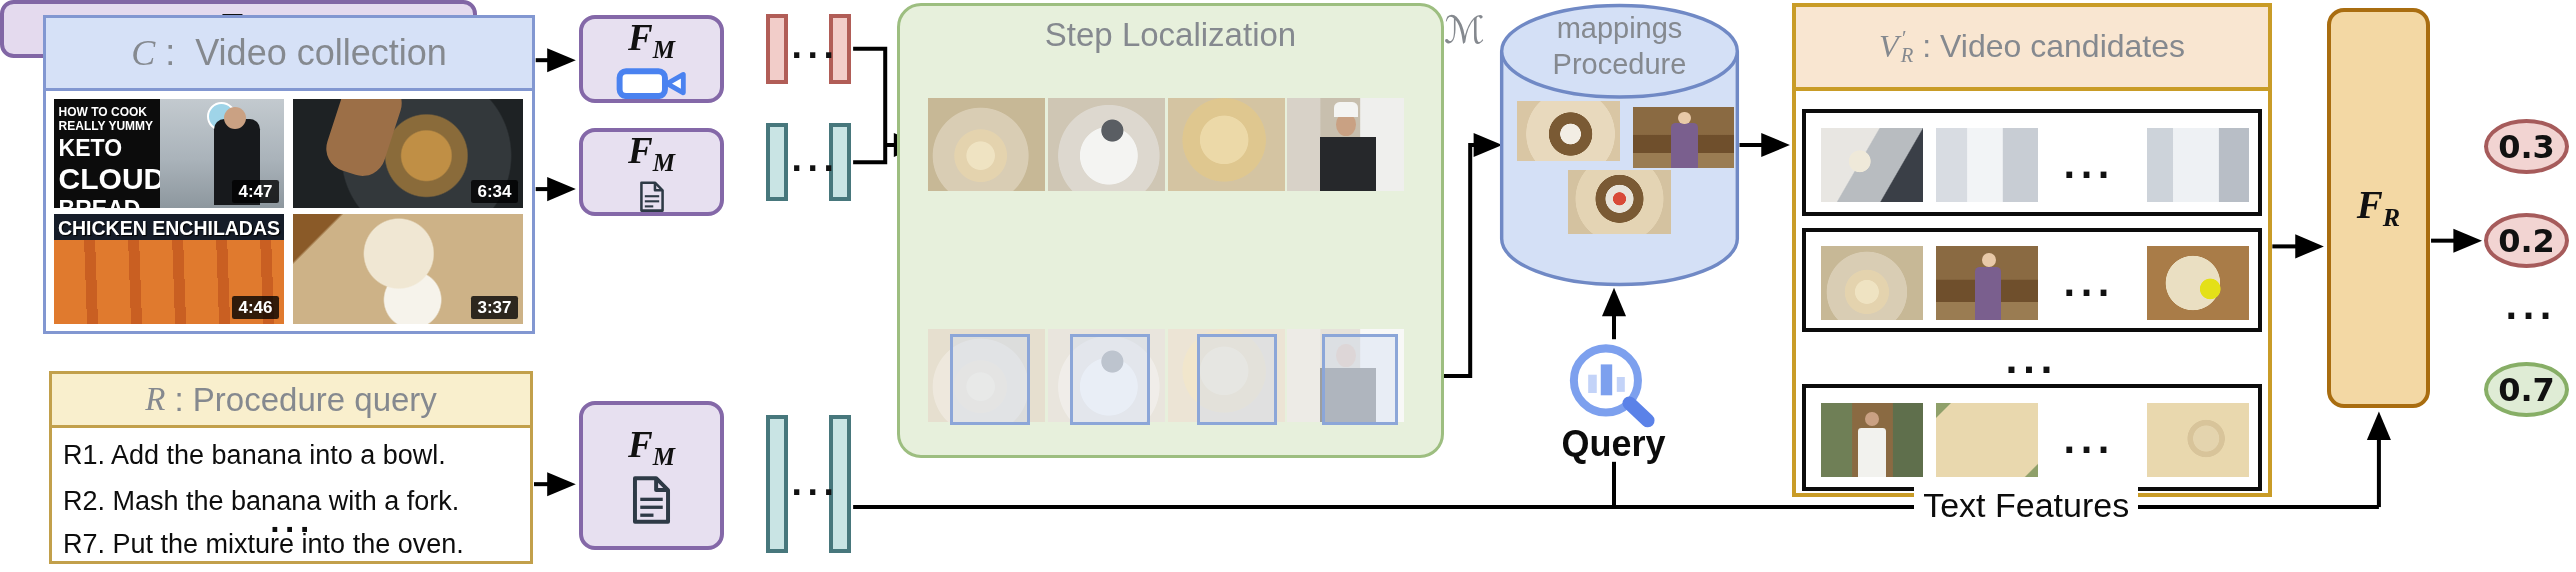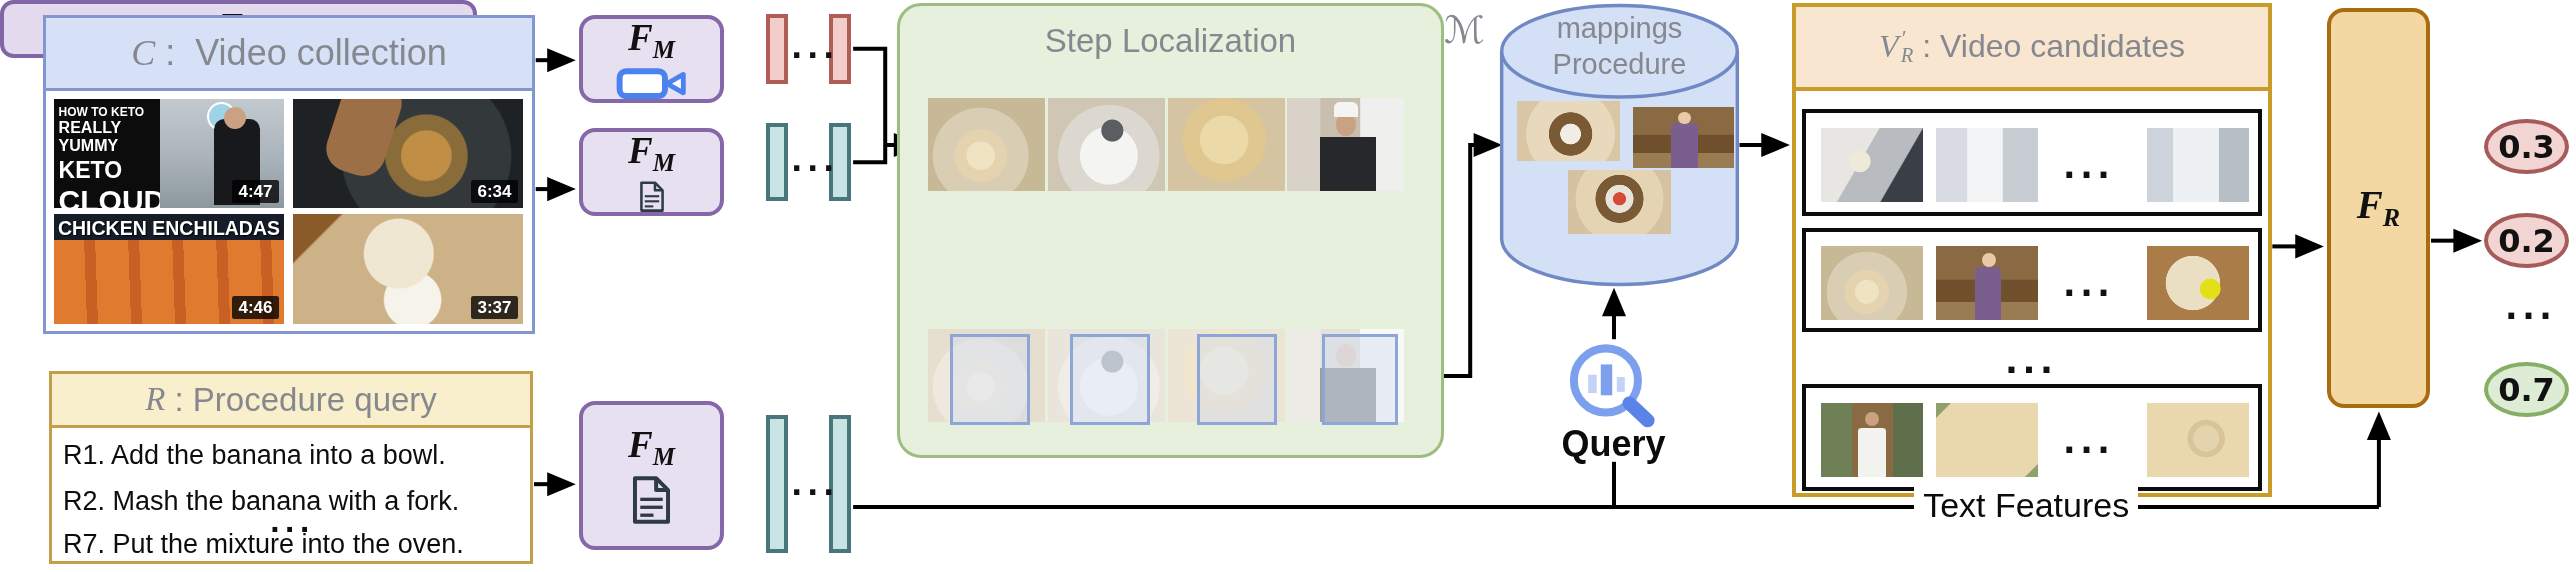--- a/index.html
+++ b/index.html
@@ -14,21 +14,21 @@
   .mathit{font-family:"Liberation Serif",serif;font-style:italic;}
   .collection-box{left:43px;top:15px;width:492px;height:319px;border:3.4px solid #8297d1;}
   .collection-head{left:43px;top:15px;width:492px;height:76px;background:#d6e1f7;border:3.4px solid #8297d1;font-size:36px;}
   .query-box{left:49px;top:371px;width:484px;height:193px;border:3.4px solid #c2a04b;}
   .query-head{left:49px;top:371px;width:484px;height:57px;background:#f9efcd;border:3.4px solid #c2a04b;font-size:33px;}
   .fm-box{position:absolute;left:579px;width:145px;background:#e7e0f0;border:4px solid #8468a8;border-radius:16px;
           box-sizing:border-box;display:flex;flex-direction:column;align-items:center;justify-content:center;gap:5.7px;}
   .fm-label{font-family:"Liberation Serif",serif;font-style:italic;font-weight:bold;color:#111;font-size:37px;line-height:1;}
   .fm-label .sub{font-size:25px;vertical-align:-8px;}
   .green-box{left:897px;top:2.9px;width:547px;height:455px;background:#e7f0dc;border:3.4px solid #9dbe80;border-radius:24px;}
-  .sl-title{left:897px;top:16px;width:547px;text-align:center;color:#85898f;font-size:33px;margin-top:6px;}
+  .sl-title{left:897px;top:16px;width:547px;text-align:center;color:#85898f;font-size:33px;}
   .ft-box{left:928px;top:232px;width:477px;height:58px;background:#e4daee;border:4px solid #8166a5;border-radius:13.8px;
           display:flex;align-items:center;justify-content:center;box-sizing:border-box;}
   .vr-box{left:1792px;top:2.9px;width:480px;height:494px;border:4px solid #c99c27;}
   .vr-head{left:1792px;top:2.9px;width:480px;height:88px;background:#f9e6d1;border:4px solid #c99c27;font-size:32px;}
   .vrow{position:absolute;left:1802px;width:460px;height:107px;border:4px solid #0c0c0c;background:#fff;box-sizing:border-box;}
   .fr-box{left:2327px;top:8px;width:103px;height:400px;background:#f3d8a4;border:4.6px solid #a96d10;border-radius:17px;
           display:flex;align-items:center;justify-content:center;box-sizing:border-box;}
   .score{position:absolute;left:2484px;width:85px;height:55px;border-radius:50%;box-sizing:border-box;
          display:flex;align-items:center;justify-content:center;font-weight:bold;font-size:32px;color:#111;
          font-family:"DejaVu Sans",sans-serif;}
@@ -112,22 +112,22 @@
   </svg>
 
   <div class="panel collection-box" style="z-index:2;"></div>
   <div class="panel-head collection-head" style="z-index:2;">
     <span class="mathit">C</span>
       <span style="white-space:pre;"> :  Video collection</span>
   </div>
 
   <div class="ph" style="left:54px;top:99px;width:230px;height:109px;z-index:2;display:flex;">
     <div style="width:46%;background:#0c0c0c;color:#fff;padding:5.7px 4.6px;box-sizing:border-box;">
-      <div style="font-size:12px;font-weight:bold;">HOW TO KETO</div>
-      <div style="font-size:16px;font-weight:bold;">REALLY YUMMY</div>
+      <div style="font-size:12px;font-weight:bold;">HOW TO COOK</div>
+      <div style="font-size:12px;font-weight:bold;">REALLY YUMMY</div>
       <div style="font-size:23px;font-weight:bold;margin-top:2.3px;">KETO</div>
       <div style="font-size:30px;font-weight:bold;">CLOUD</div>
       <div style="font-size:23px;font-weight:bold;">BREAD</div>
     </div>
     <div class="g-kitchen" style="flex:1;position:relative;">
       <div style="position:absolute;left:38%;top:3.4px;width:25px;height:25px;border-radius:50%;background:#9fd4e8;border:2.3px solid #fff;"></div>
       <div style="position:absolute;left:44%;top:19.5px;width:46px;height:86px;background:#17191c;border-radius:10.3px 10.3px 0 0;"></div>
       <div style="position:absolute;left:52%;top:8px;width:22px;height:22px;border-radius:50%;background:#caa183;"></div>
     </div>
     <div class="duration">4:47</div>

